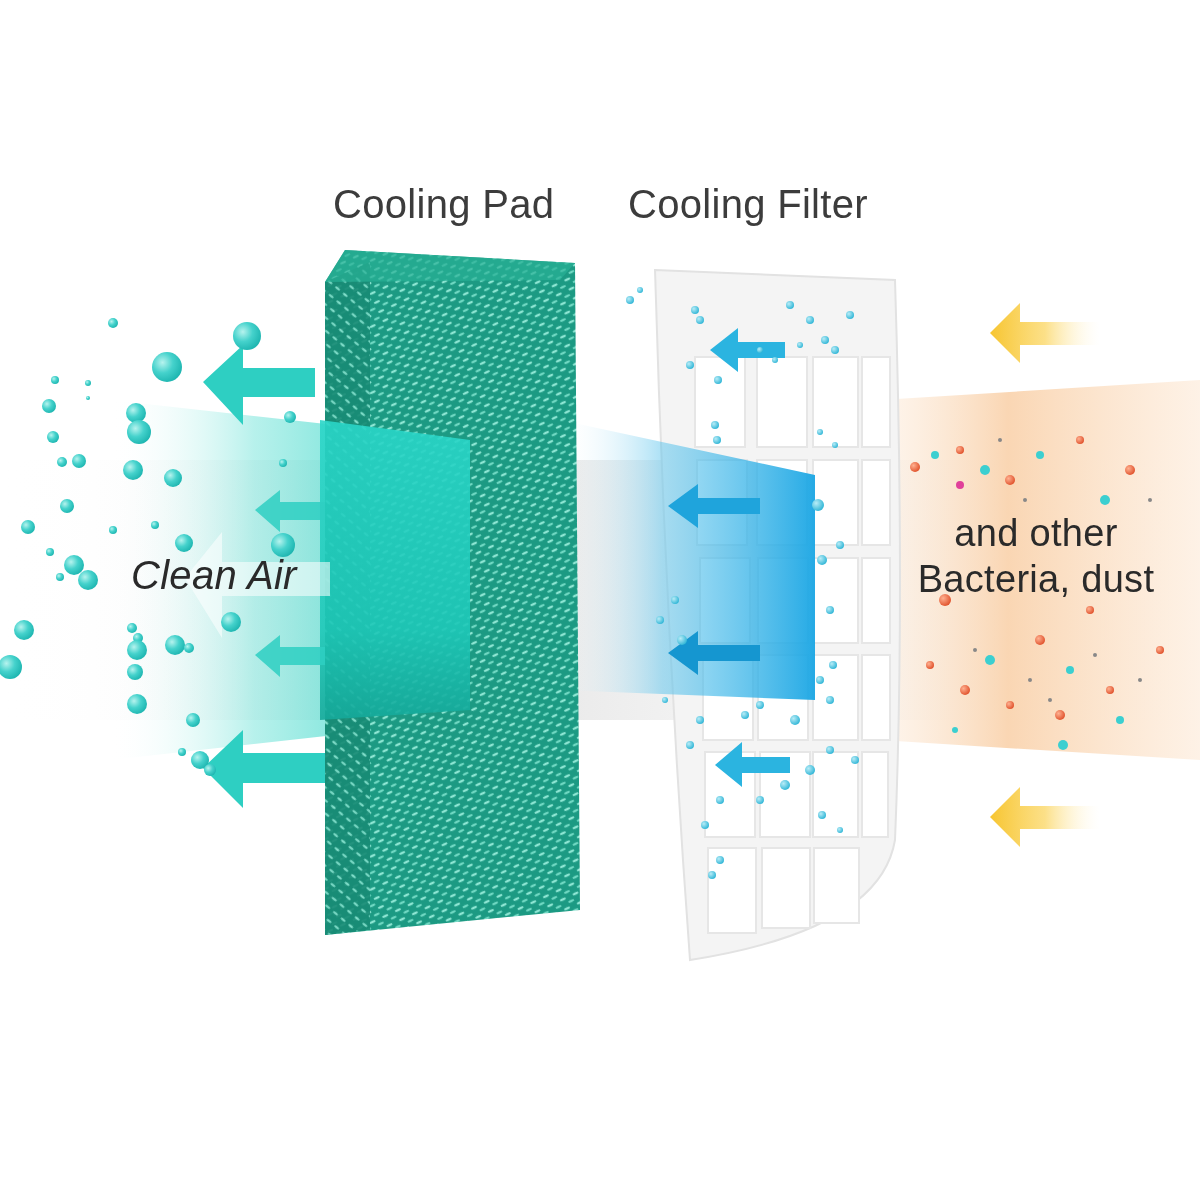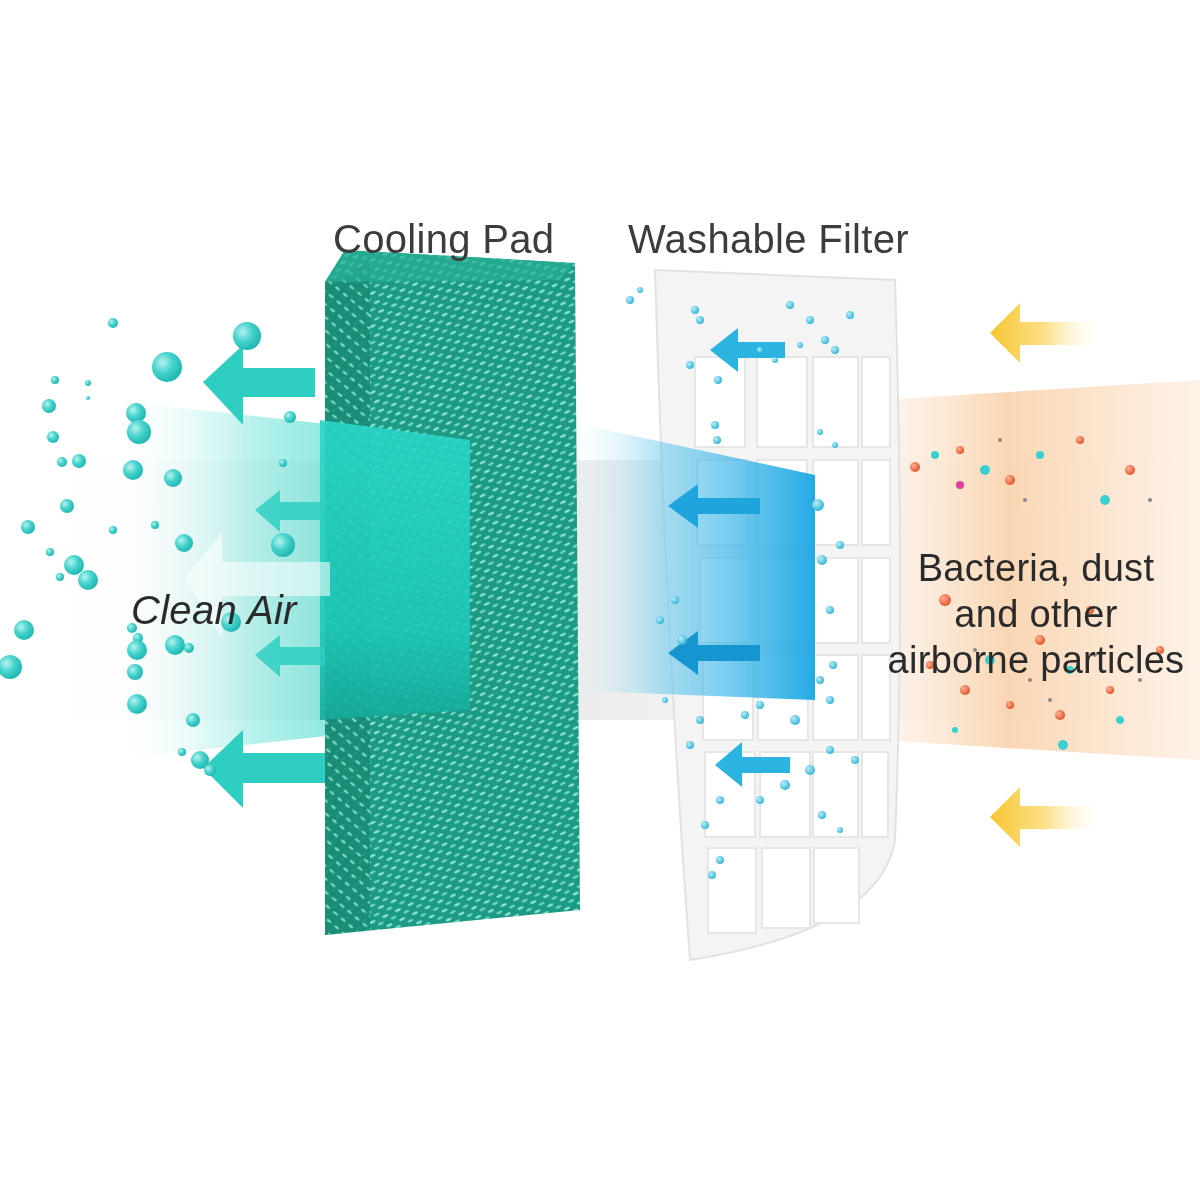--- a/index.html
+++ b/index.html
@@ -1,18 +1,18 @@
 <!DOCTYPE html>
 <html><head>
 <meta charset="utf-8">
 <style>
   html,body{margin:0;padding:0;background:#fff;}
   body{width:1200px;height:1200px;position:relative;overflow:hidden;font-family:"Liberation Sans",sans-serif;}
   .abs{position:absolute;}
-  .label{color:#3c3c3c;font-size:40px;letter-spacing:0.3px;white-space:nowrap;margin-top:35px;}
+  .label{color:#3c3c3c;font-size:40px;letter-spacing:0.3px;white-space:nowrap;}
   .label-dark{color:#2a2a2a;}
   #title-cooling{left:333px;top:182px;}
   #title-filter{left:628px;top:182px;}
   #clean-air{left:131px;top:553px;font-style:italic;}
   #bacteria{left:876px;top:510px;text-align:center;line-height:46px;width:320px;font-size:38px;}
   .stage{position:absolute;left:0;top:0;width:1200px;height:1200px;}
 </style>
 </head>
 <body>
 
@@ -273,19 +273,18 @@
         <circle cx="137" cy="704" r="10"></circle>
     <circle cx="193" cy="720" r="7"></circle>
         <circle cx="182" cy="752" r="4"></circle>
     <circle cx="200" cy="760" r="9"></circle>
         <circle cx="210" cy="770" r="6"></circle>
   </g>
 </svg>
 </div>
 
 <div class="abs label" id="title-cooling">Cooling Pad</div>
-<div class="abs label" id="title-filter">Washable Filter</div>
+<div class="abs label" id="title-filter">Cooling Filter</div>
 <div class="abs label label-dark" id="clean-air">Clean Air</div>
 <div class="abs label label-dark" id="bacteria">
+  <div>and other</div>
   <div>Bacteria, dust</div>
-  <div>and other</div>
-  <div>airborne particles</div>
 </div>
 
 </body></html>

